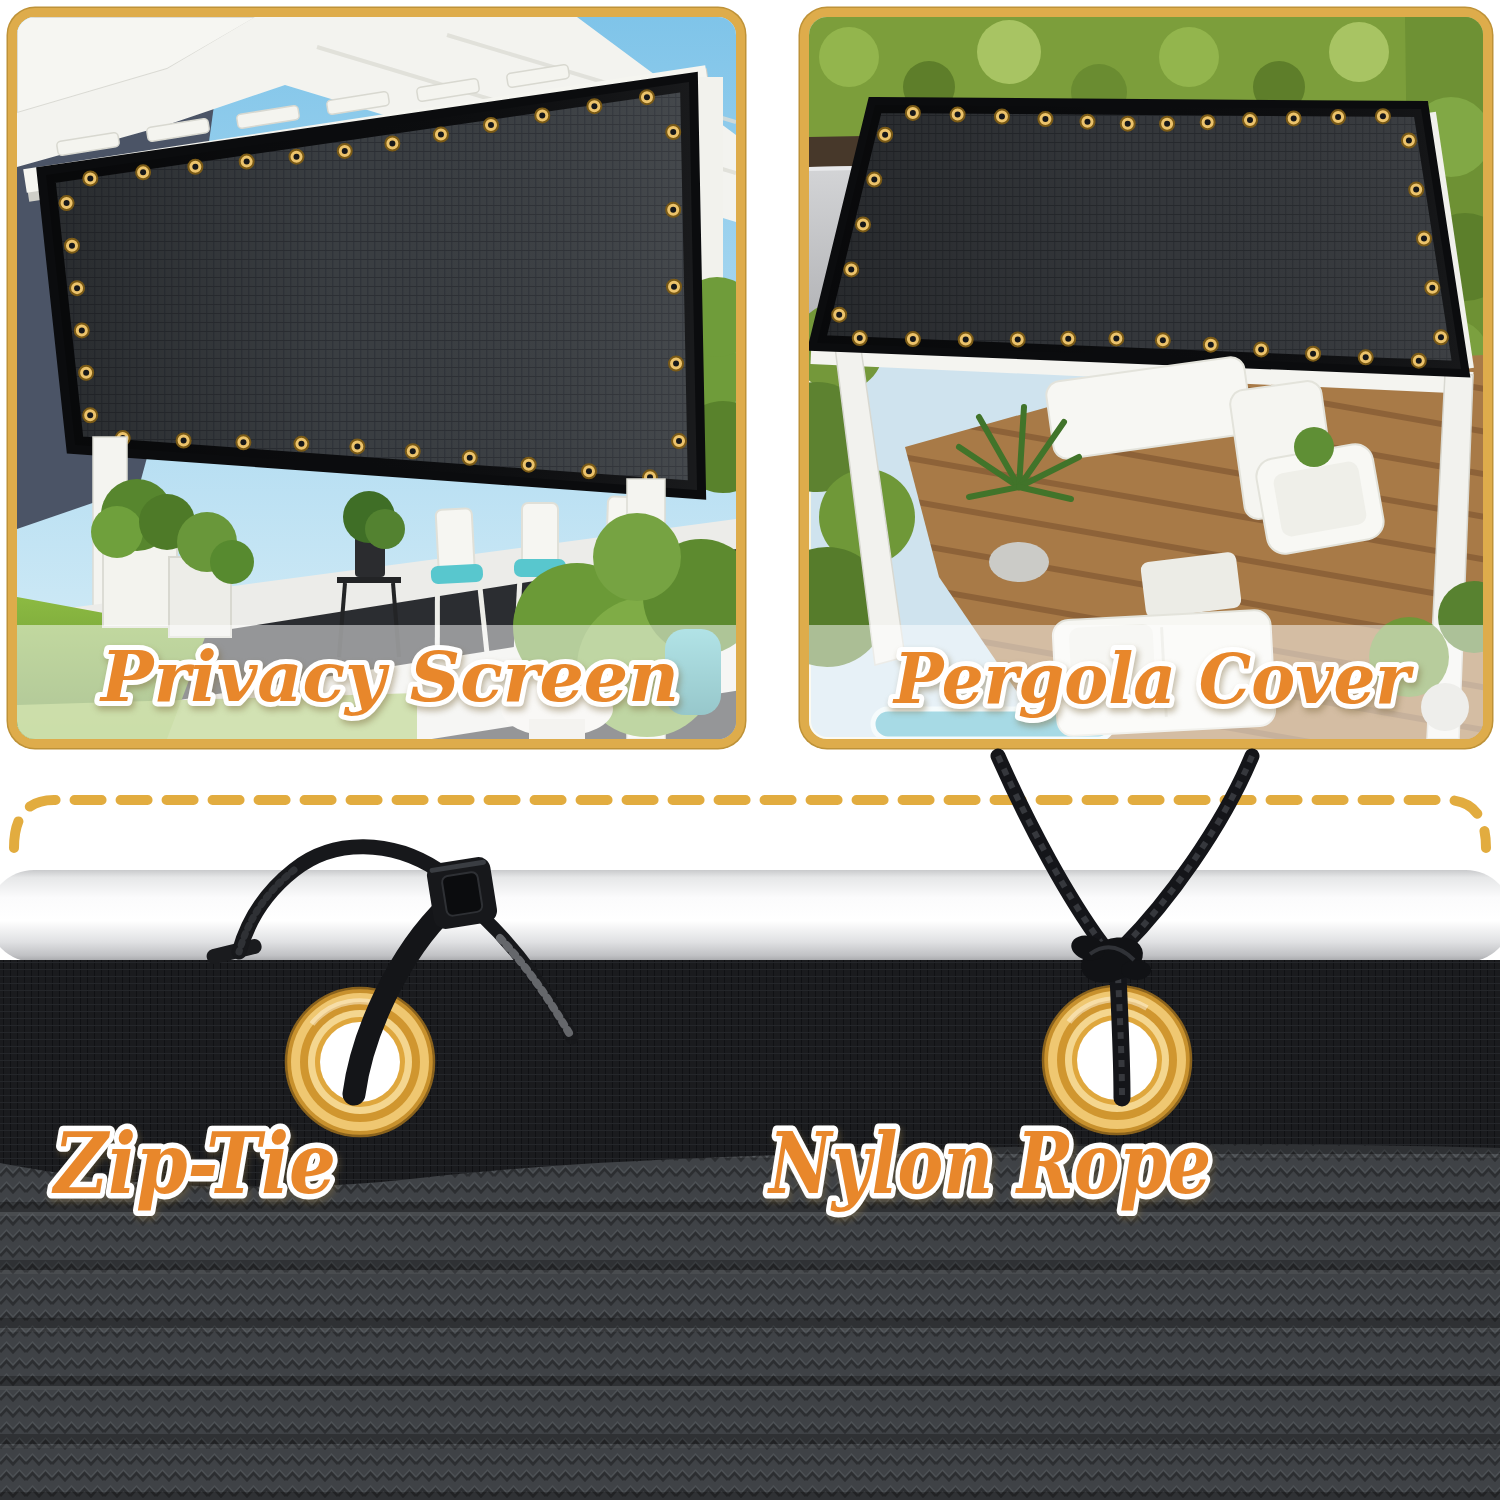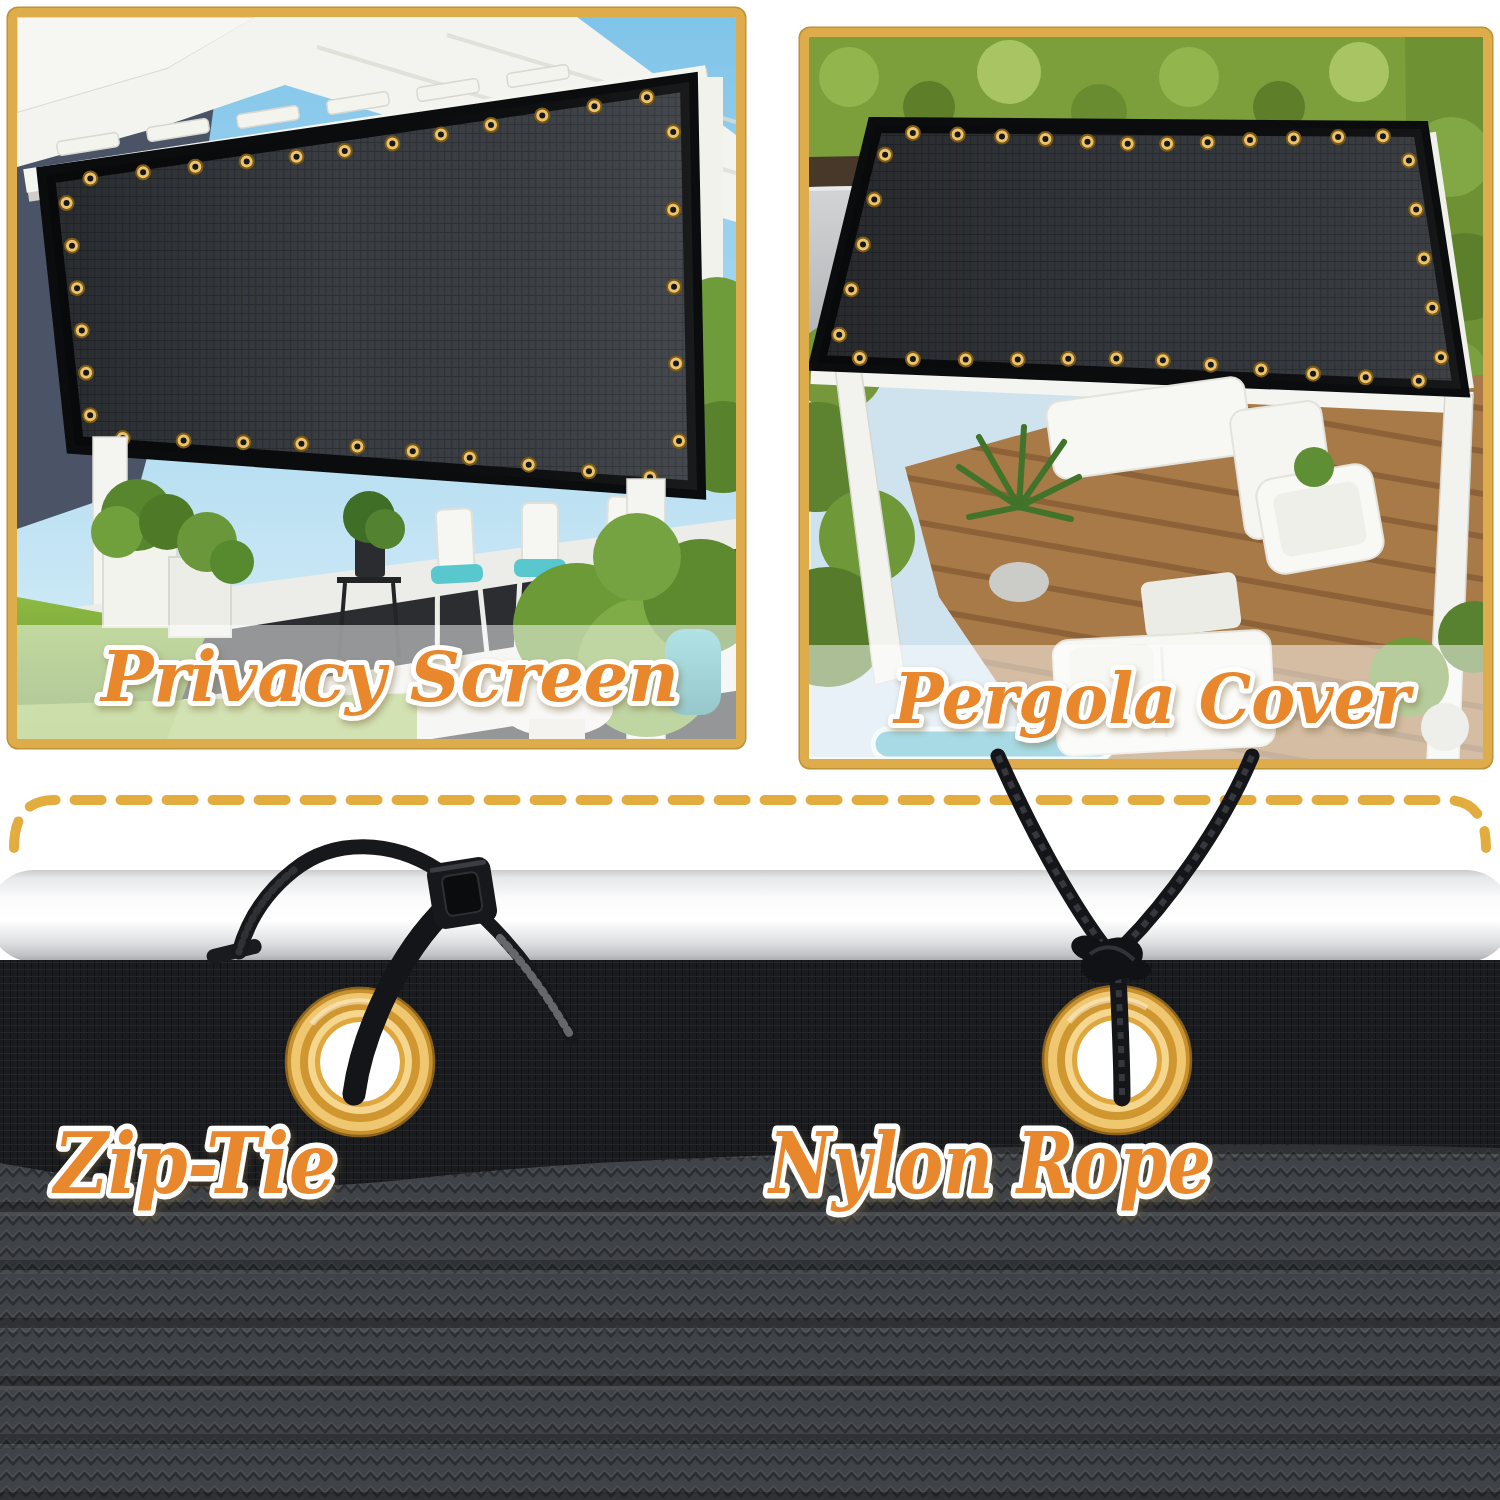--- a/index.html
+++ b/index.html
@@ -2,27 +2,27 @@
 <html><head>
 <meta charset="utf-8">
 <style>
   html,body { margin:0; padding:0; background:#ffffff; }
   .page {
     position:relative; width:1500px; height:1500px; background:#ffffff;
     overflow:hidden; font-family:"Liberation Sans", sans-serif;
   }
   .panel {
     position:absolute; top:8px; height:740px; box-sizing:border-box;
-    border:9px solid #DEAC4B; border-radius:10px; overflow:hidden;
+    border:9px solid #DEAC4B; border-radius:27px; overflow:hidden;
     box-shadow: 0 0 0 1.5px #BE9238, inset 0 0 0 2px rgba(255,249,225,.8);
     background:#cfe3ee;
   }
   .panel svg, .bottom svg { display:block; }
   #panel-privacy { left:8px;  width:737px; }
-  #panel-pergola { left:800px; width:692px;margin-top:20px; }
+  #panel-pergola { left:800px; width:692px; }
   .bottom { position:absolute; left:0; top:748px; width:1500px; height:752px;border-radius:7px; }
   .label {
     font-family:"DejaVu Serif","Liberation Serif",serif;
     font-weight:bold; font-style:italic;
     stroke:#ffffff; paint-order:stroke; stroke-linejoin:round;
     filter: drop-shadow(2px 4px 3px rgba(125,105,60,.45));
   }
   .label-lg { font-size:69px; stroke-width:10px; }
   .label-xl { font-size:84px; stroke-width:11px; }
 </style>

